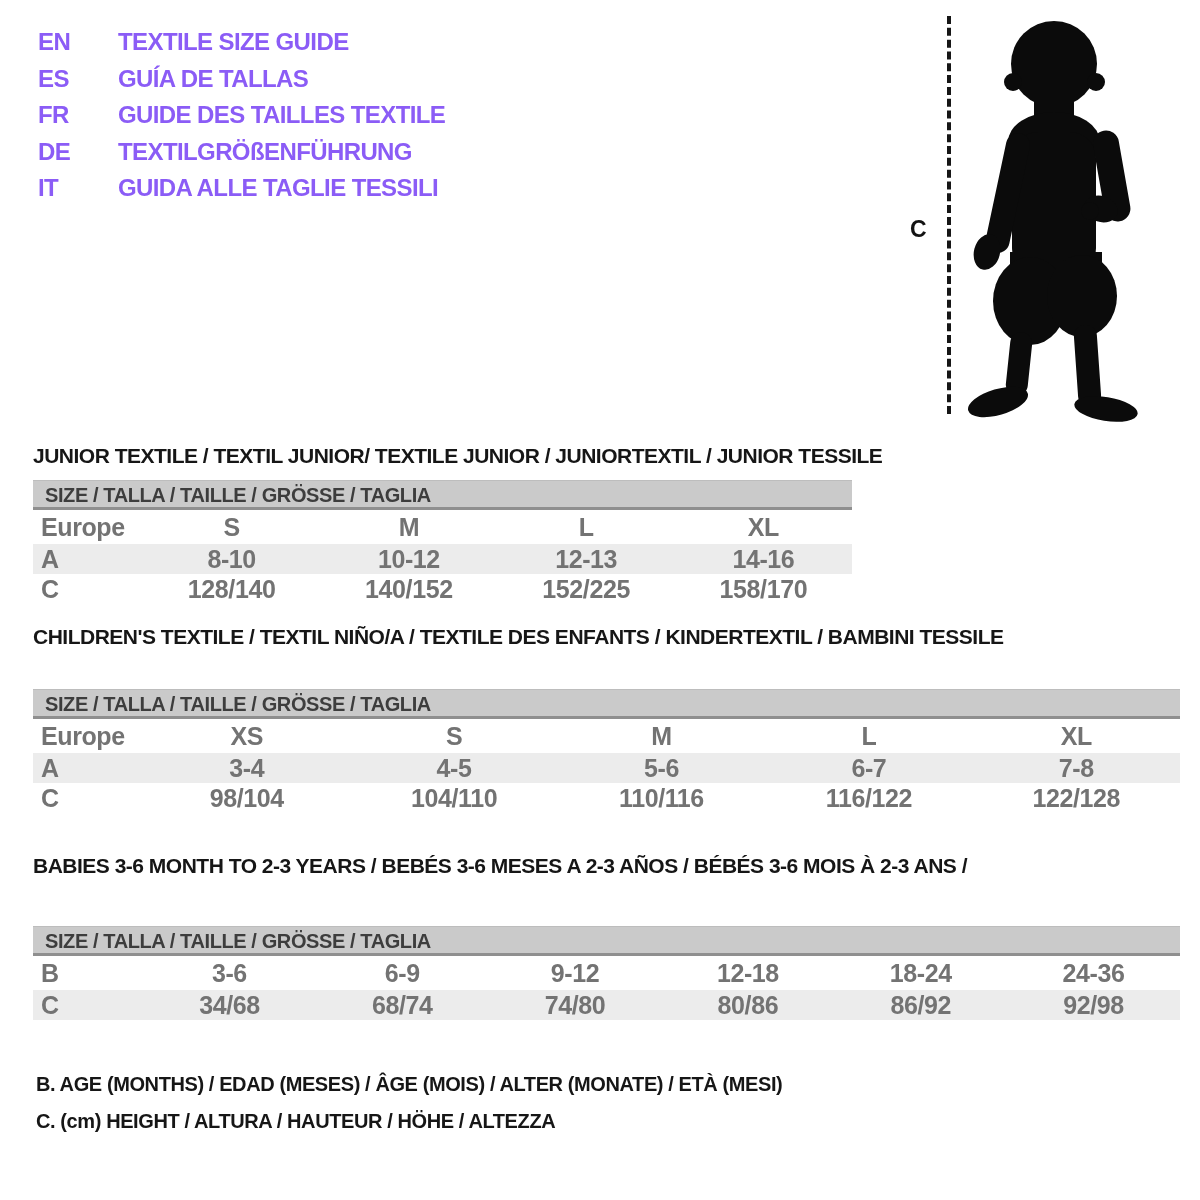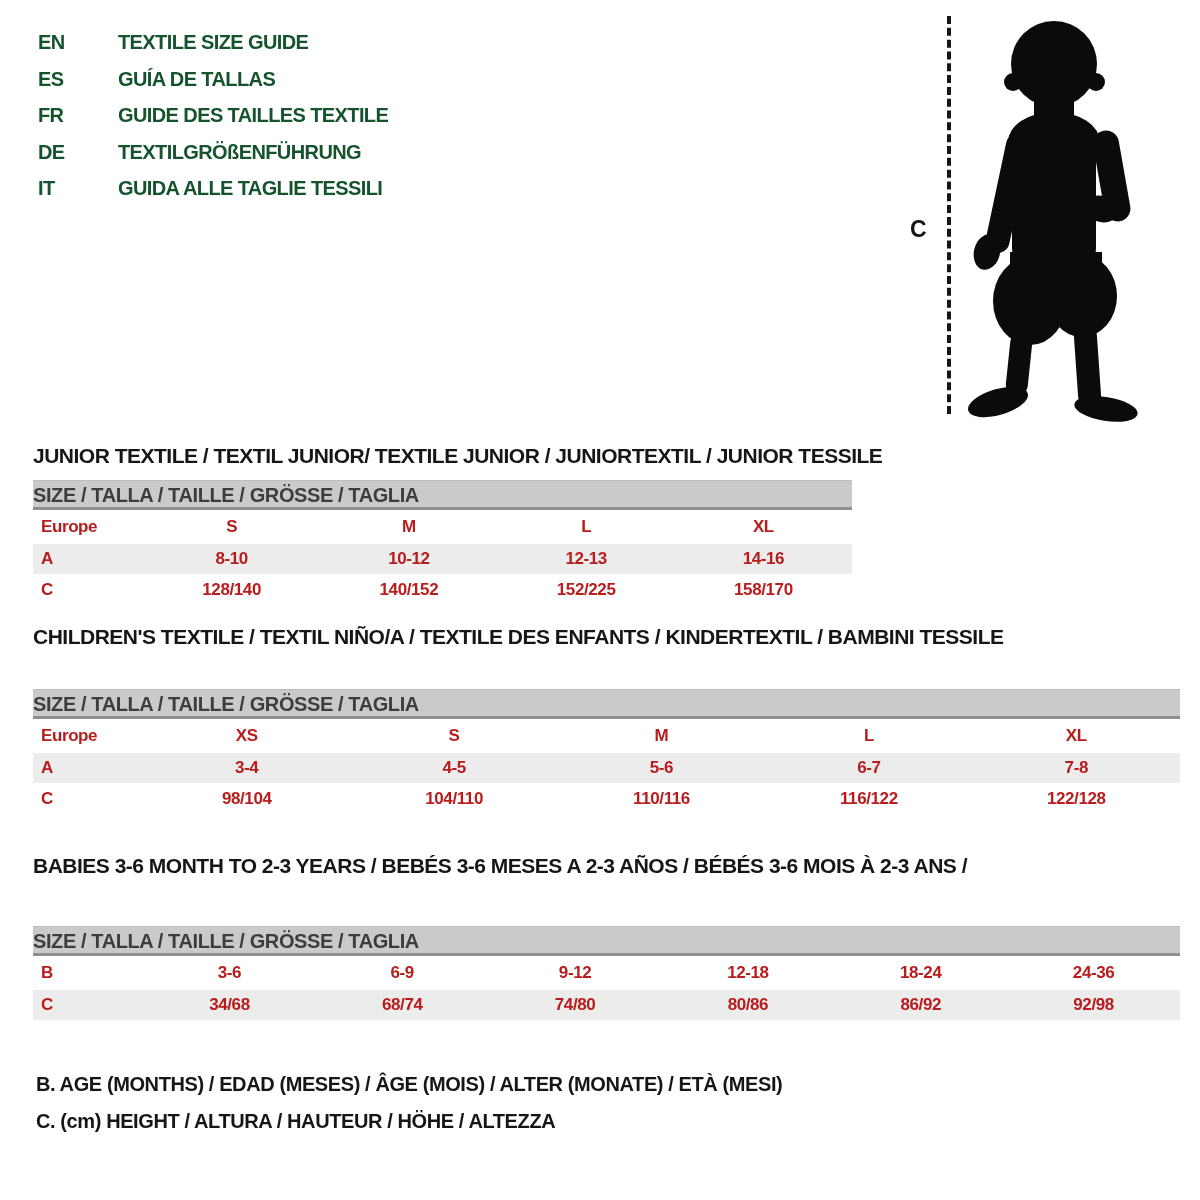--- a/index.html
+++ b/index.html
@@ -2,36 +2,36 @@
 <html><head>
 <meta charset="utf-8">
 <style>
   * { margin:0; padding:0; box-sizing:border-box; }
   html,body { background:#fff; }
   body { font-family:"Liberation Sans", sans-serif; color:#1a1a1a; }
   .page { position:relative; width:1200px; height:1200px; background:#ffffff; overflow:hidden; }
 
   
   .lang-list { position:absolute; left:38px; top:24px; }
-  .lang-row { display:flex; font-weight:700; font-size:20px; line-height:36.5px; letter-spacing:-0.6px; color:#14532d; }
+  .lang-row { display:flex; font-weight:700; font-size:24px; line-height:36.5px; letter-spacing:-0.6px; color:#8b5cf6; }
   .lang-code { width:80px; flex:0 0 80px; }
 
   
   .dash-line { position:absolute; left:947px; top:16px; height:398px; width:0; border-left:4px dashed #161616; }
   .c-label { position:absolute; left:910px; top:216px; font-size:23px; font-weight:700; color:#131313; }
   .silhouette { position:absolute; left:960px; top:12px; }
   .silhouette * { fill:#0b0b0b; }
 
   
   .sec-title { position:absolute; font-size:21px; font-weight:700; letter-spacing:-0.5px; color:#161616; white-space:nowrap;margin-top:12px; }
   .tbl { position:absolute; }
   .size-bar { height:30px; background:#cacaca; border-top:1px solid #bdbdbd; border-bottom:3px solid #8f8f8f;
-              font-size:20px; font-weight:700; color:#3d3d3d; letter-spacing:-0.4px; padding:3px 0 0 0; }
+              font-size:20px; font-weight:700; color:#3d3d3d; letter-spacing:-0.4px; padding:3px 0 0 12px; }
   table.grid { width:100%; border-collapse:collapse; table-layout:fixed; }
-  table.grid td { font-size:17px; font-weight:700; letter-spacing:-0.4px; color:#b91c1c;
+  table.grid td { font-size:25px; font-weight:700; letter-spacing:-0.4px; color:#737373;
                   text-align:center; vertical-align:middle; height:31px; padding:0; }
   table.grid td.lbl { text-align:left; padding-left:8px; }
   tr.r-head td { height:34px; }
   tr.r-shade { background:#ececec; }
   tr.r-shade td { height:30px; }
 
   
   .legend { position:absolute; left:36px; top:1066px; }
   .legend-line { font-size:20px; font-weight:700; letter-spacing:-0.4px; line-height:37px; color:#161616; white-space:nowrap; }
 </style>

